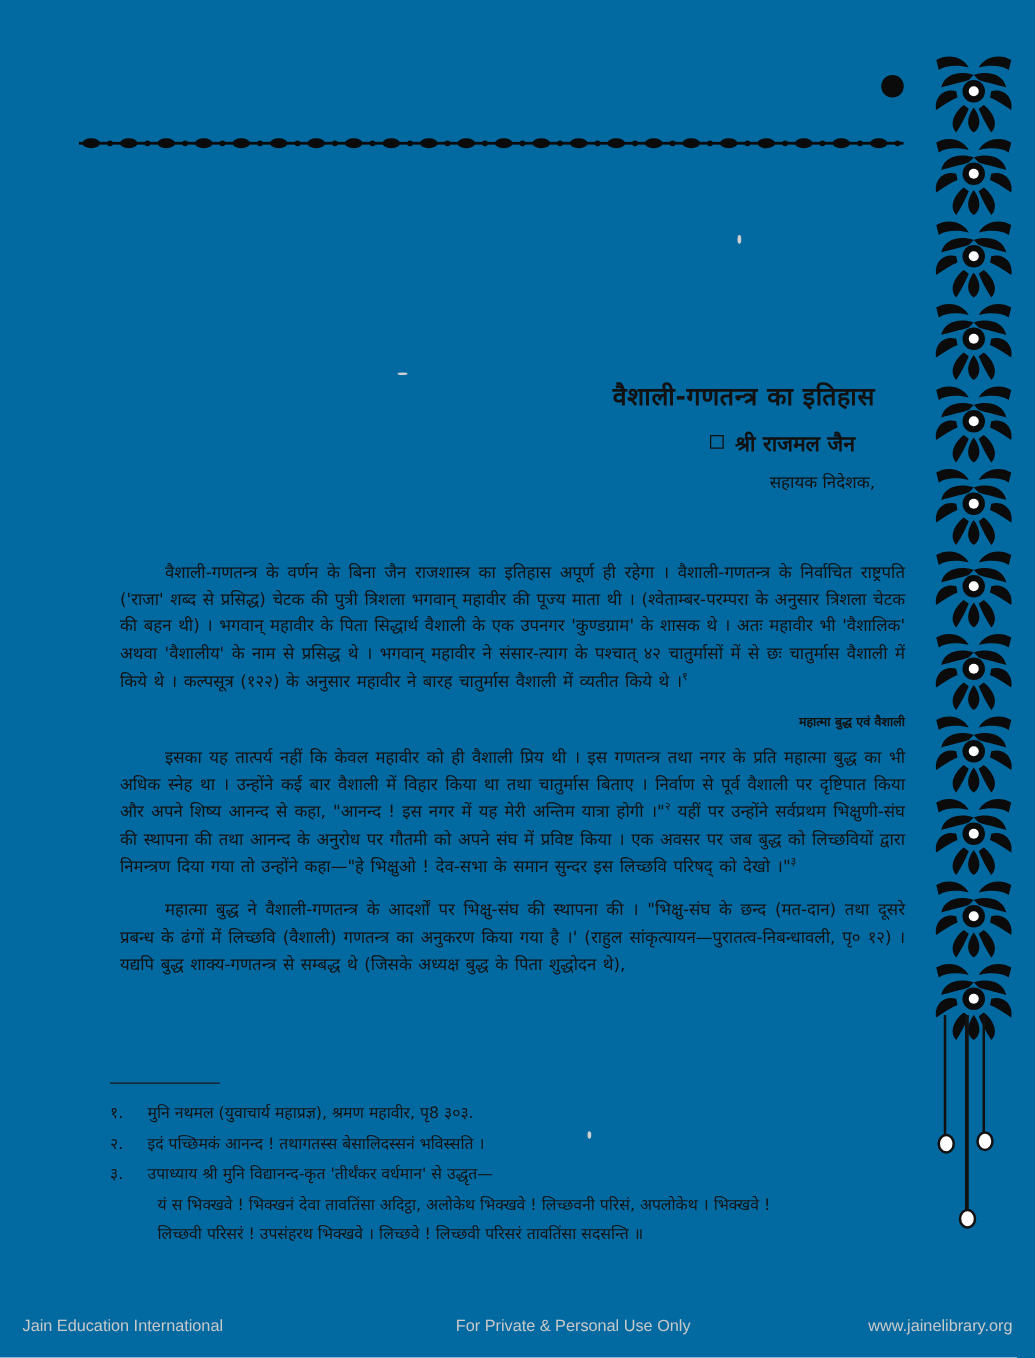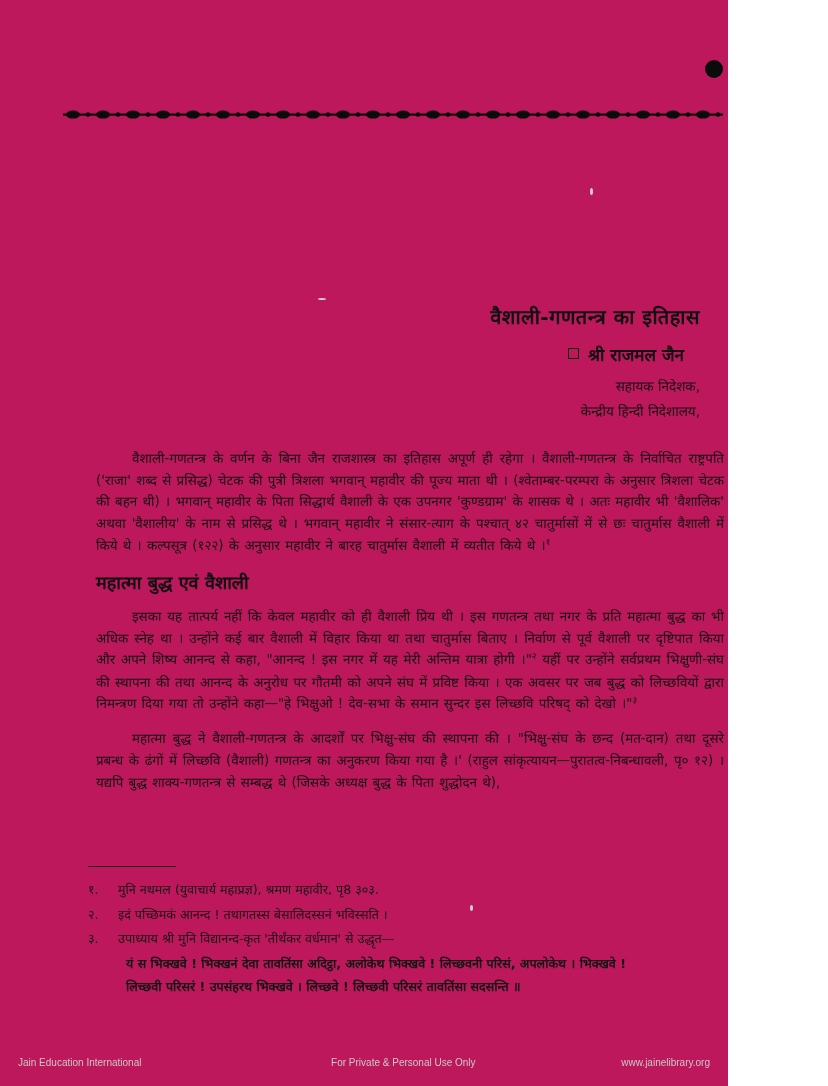--- a/index.html
+++ b/index.html
@@ -5,23 +5,23 @@
   html, body {
     margin: 0;
     padding: 0;
     background: #ffffff;
   }
   body {
     font-family: "DejaVu Sans", sans-serif;
   }
   .page {
     position: relative;
-    width: 728px;
+    width: 828px;
     height: 1086px;
-    background: #be185d;
+    background: #0369a1;
     overflow: hidden;
   }
 
   
   .border-col {
     position: absolute;
     top: 40px;
     left: 745px;
     width: 68px;
     height: 800px;
@@ -127,24 +127,24 @@
     line-height: 1.62;
     color: #121212;
     text-align: justify;
     text-indent: 36px;
     word-spacing: 1px;
   }
   p.para sup { font-size: 9px; }
 
   .subhead {
     margin: 2px 0 12px 0;
-    font-size: 18px;
+    font-size: 10px;
     font-weight: bold;
     color: #111;
-    text-align: left;
+    text-align: right;
   }
 
   
   .footnotes {
     position: absolute;
     left: 88px;
     top: 866px;
     width: 636px;
   }
   .fn-rule {
@@ -163,35 +163,34 @@
   .fn-num {
     width: 30px;
     flex: 0 0 30px;
   }
   .fn-text { flex: 1 1 auto; }
   .fn-quote {
     margin: 4px 0 0 38px;
     font-size: 12.6px;
     line-height: 1.65;
     color: #141414;
-    font-weight: bold;
   }
   .fn-quote div { margin-bottom: 3px; }
 
   
   .page-footer {
     position: absolute;
     left: 0;
     right: 0;
     bottom: 18px;
     display: flex;
     justify-content: space-between;
     padding: 0 18px;
     font-family: "Liberation Sans", sans-serif;
-    font-size: 10px;
+    font-size: 13px;
     color: #c9c9c9;
   }
   .page-footer span { white-space: nowrap; }
   .footer-center { margin-left: 44px; text-align: center; }
 
   
   .speck {
     position: absolute;
     background: #cfcfcf;
     border-radius: 50%;
@@ -305,21 +304,20 @@
   <div class="speck" style="left:590px; top:188px; width:3px; height:7px;"></div>
   <div class="speck" style="left:318px; top:298px; width:8px; height:2px;"></div>
   <div class="speck" style="left:470px; top:905px; width:3px; height:6px;"></div>
 
   <div class="title-block">
     <h1 class="doc-title">वैशाली-गणतन्त्र का इतिहास</h1>
     <div class="byline">
       <span class="sq"></span><span>श्री राजमल जैन</span>
     </div>
     <div class="affil">सहायक निदेशक,</div>
-    <div class="affil">केन्द्रीय हिन्दी निदेशालय,</div>
   </div>
 
   <div class="body">
     <p class="para"><span>वैशाली-गणतन्त्र के वर्णन के बिना जैन राजशास्त्र का इतिहास अपूर्ण ही रहेगा । वैशाली-गणतन्त्र के निर्वाचित राष्ट्रपति ('राजा' शब्द से प्रसिद्ध) चेटक की पुत्री त्रिशला भगवान् महावीर की पूज्य माता थी । (श्वेताम्बर-परम्परा के अनुसार त्रिशला चेटक की बहन थी) । भगवान् महावीर के पिता सिद्धार्थ वैशाली के एक उपनगर 'कुण्डग्राम' के शासक थे । अतः महावीर भी 'वैशालिक' अथवा 'वैशालीय' के नाम से प्रसिद्ध थे । भगवान् महावीर ने संसार-त्याग के पश्चात् ४२ चातुर्मासों में से छः चातुर्मास वैशाली में किये थे । कल्पसूत्र (१२२) के अनुसार महावीर ने बारह चातुर्मास वैशाली में व्यतीत किये थे ।</span><sup>१</sup></p>
 
     <div class="subhead">महात्मा बुद्ध एवं वैशाली</div>
 
     <p class="para"><span>इसका यह तात्पर्य नहीं कि केवल महावीर को ही वैशाली प्रिय थी । इस गणतन्त्र तथा नगर के प्रति महात्मा बुद्ध का भी अधिक स्नेह था । उन्होंने कई बार वैशाली में विहार किया था तथा चातुर्मास बिताए । निर्वाण से पूर्व वैशाली पर दृष्टिपात किया और अपने शिष्य आनन्द से कहा, "आनन्द ! इस नगर में यह मेरी अन्तिम यात्रा होगी ।"</span><sup>२</sup> <span>यहीं पर उन्होंने सर्वप्रथम भिक्षुणी-संघ की स्थापना की तथा आनन्द के अनुरोध पर गौतमी को अपने संघ में प्रविष्ट किया । एक अवसर पर जब बुद्ध को लिच्छवियों द्वारा निमन्त्रण दिया गया तो उन्होंने कहा—"हे भिक्षुओ ! देव-सभा के समान सुन्दर इस लिच्छवि परिषद् को देखो ।"</span><sup>३</sup></p>
 
     <p class="para">महात्मा बुद्ध ने वैशाली-गणतन्त्र के आदर्शों पर भिक्षु-संघ की स्थापना की । "भिक्षु-संघ के छन्द (मत-दान) तथा दूसरे प्रबन्ध के ढंगों में लिच्छवि (वैशाली) गणतन्त्र का अनुकरण किया गया है ।' (राहुल सांकृत्यायन—पुरातत्व-निबन्धावली, पृ० १२) । यद्यपि बुद्ध शाक्य-गणतन्त्र से सम्बद्ध थे (जिसके अध्यक्ष बुद्ध के पिता शुद्धोदन थे),</p>

